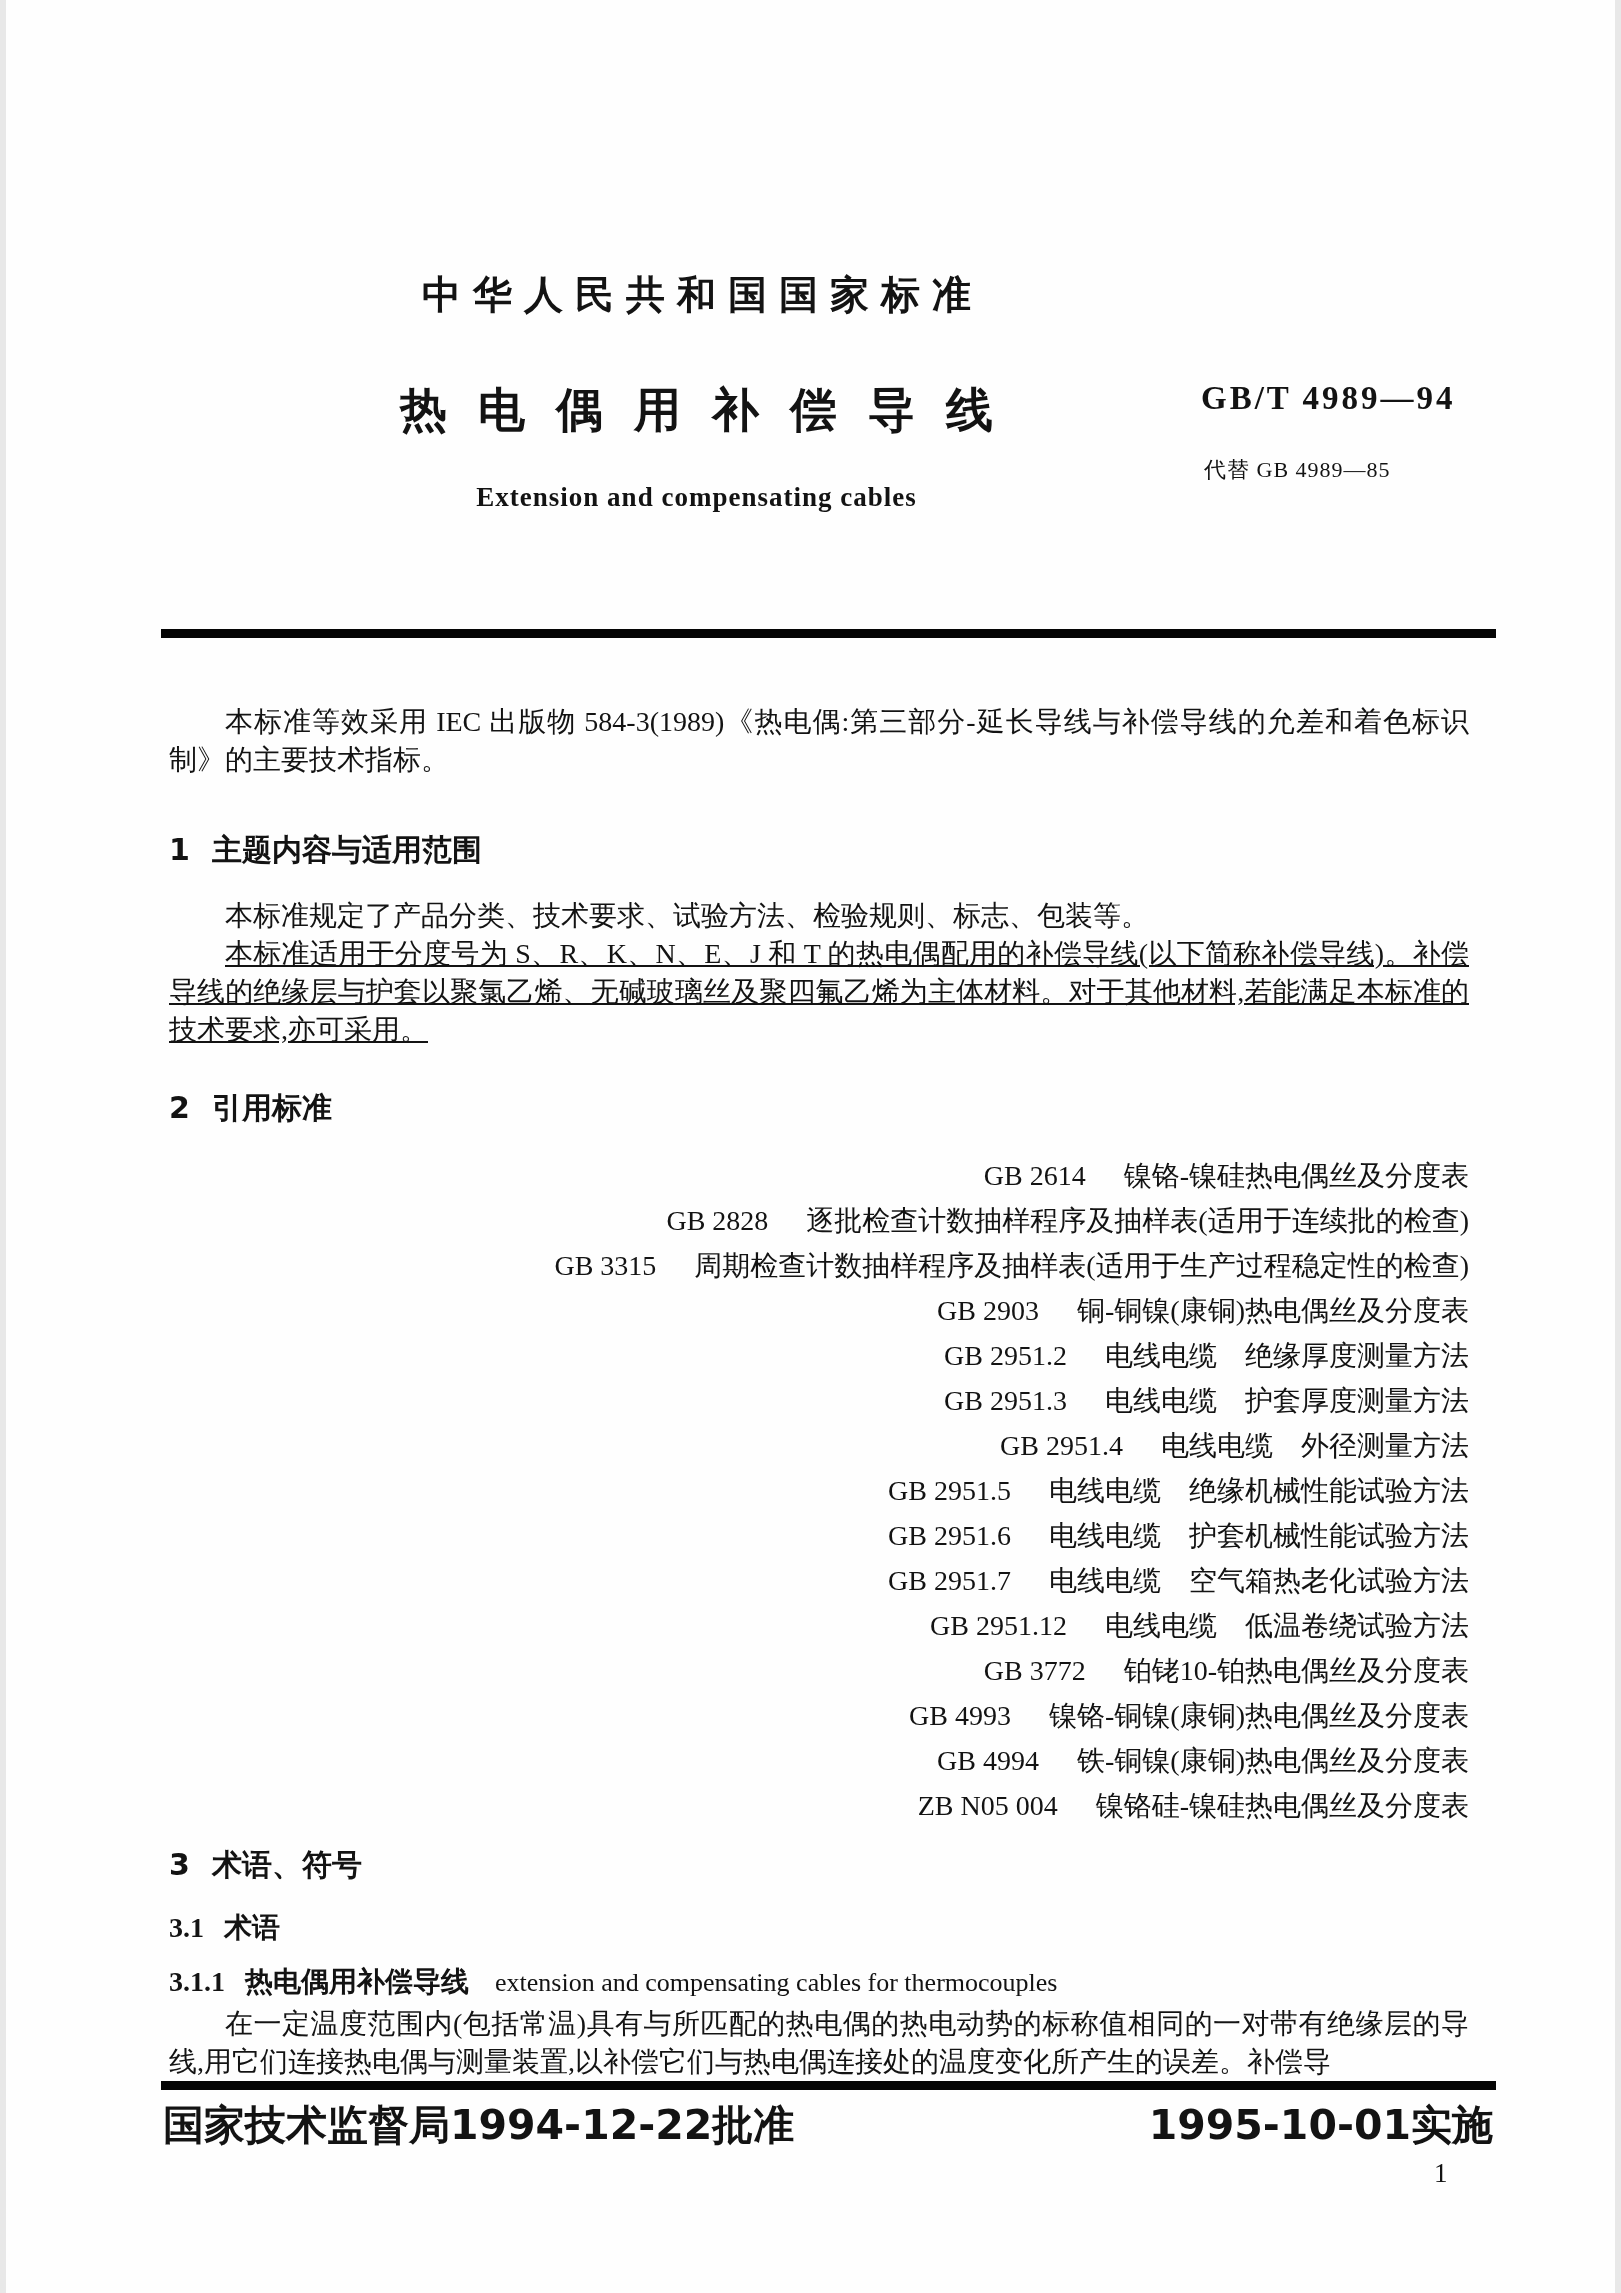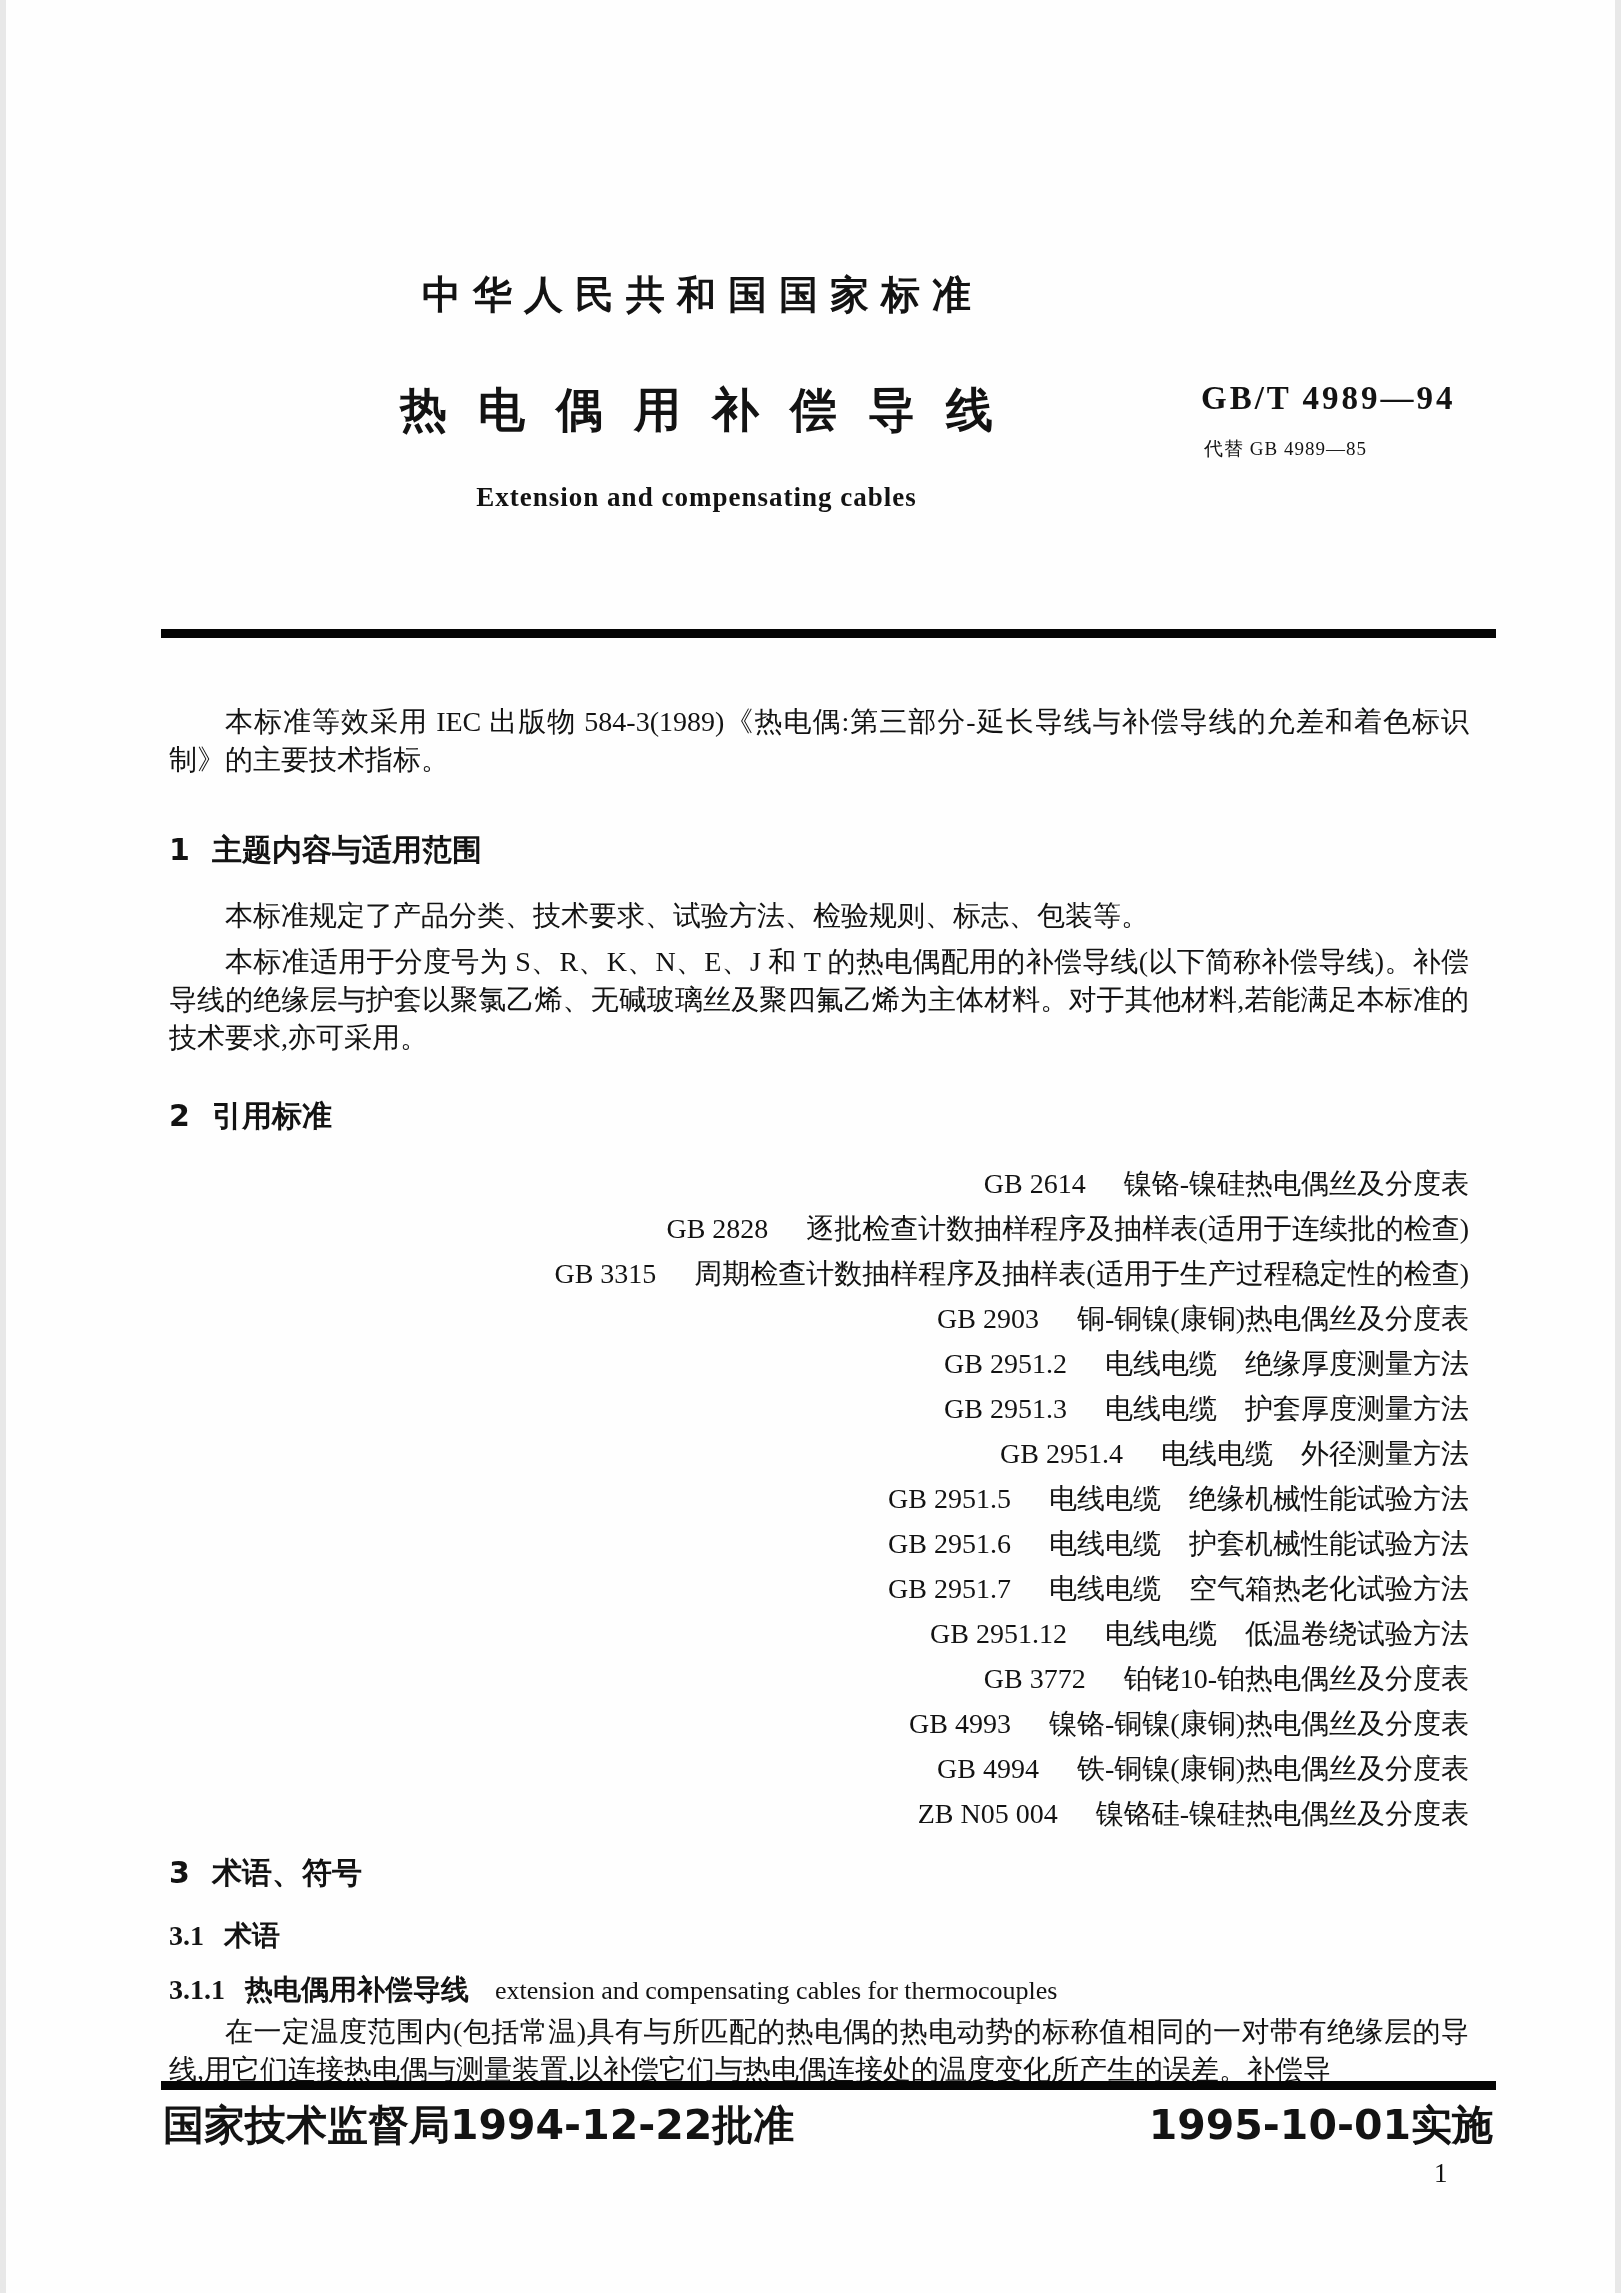--- a/index.html
+++ b/index.html
@@ -37,22 +37,22 @@
   .title-en2 {
     margin-top:16px;
     font-weight:bold; font-size:27px; letter-spacing:1px;
   }
   .std-number {
     position:absolute; left:1195px; top:380px;
     font-weight:bold; font-size:33px; letter-spacing:3px;
     white-space:nowrap;
   }
   .replaces-note {
-    position:absolute; left:1198px; top:436px;
-    font-size:19px; letter-spacing:1px;
+    position:absolute; left:1198px; top:455px;
+    font-size:22px; letter-spacing:1px;
     white-space:nowrap;
   }
 
   .rule { position:absolute; left:155px; width:1335px; background:#050505; }
   .rule-top { top:629px; height:9px; }
   .rule-bottom { top:2081px; height:9px; }
 
   
   .content {
     position:absolute; left:163px; top:703px; width:1300px;
@@ -61,21 +61,21 @@
   }
   .para { text-indent:2em; }
   .sec-heading {
     font-family:"DejaVu Sans","Liberation Sans",sans-serif;
     font-weight:bold; font-size:30px; line-height:42px;
     text-align:left;
   }
   .sec-heading .sec-num { margin-right:22px; }
   .h-s1 { margin-top:50px; }
   .p-s1a { margin-top:26px; }
-  .p-s1b { margin-top:8px; }
+  .p-s1b { margin-top:0;text-decoration:underline; }
   .h-s2 { margin-top:38px; }
   .refs {
     list-style:none;
     margin-top:24px; padding-left:58px;
     line-height:45px; font-size:28px;
     text-align:right;
   }
   .refs .ref-code { margin-right:38px; white-space:nowrap; }
   .h-s3 { margin-top:16px; }
   .sub-heading {

